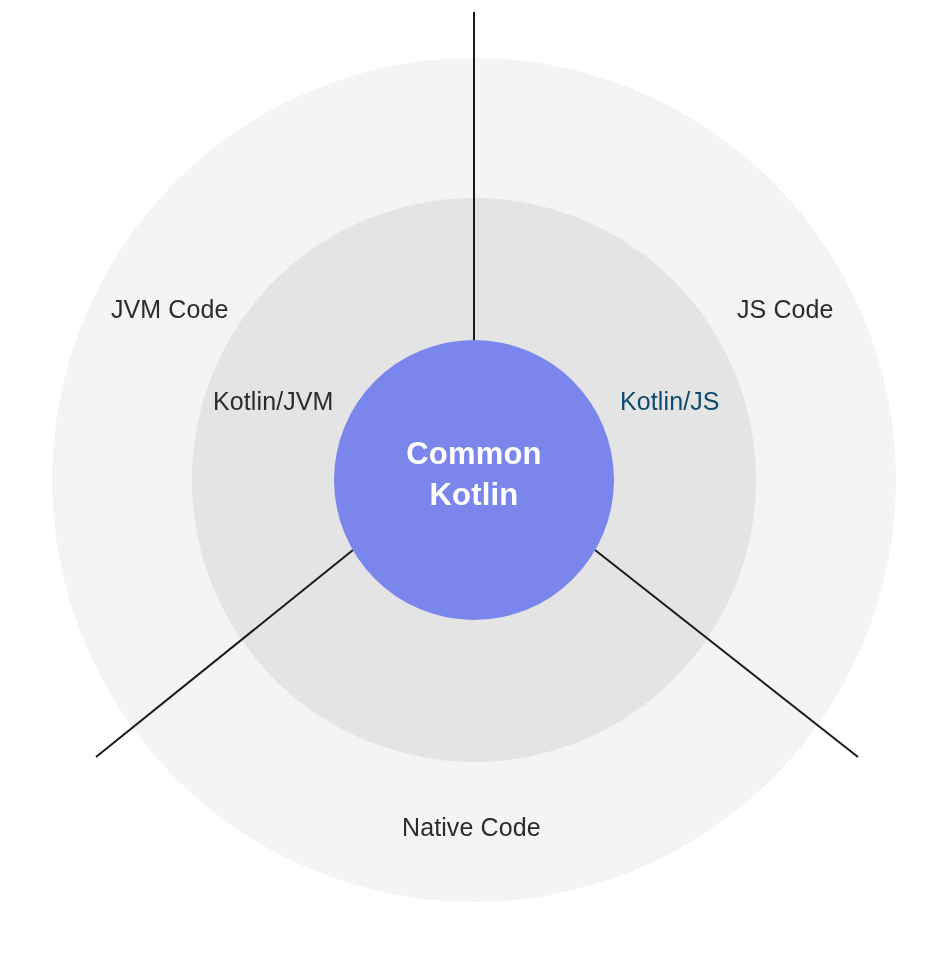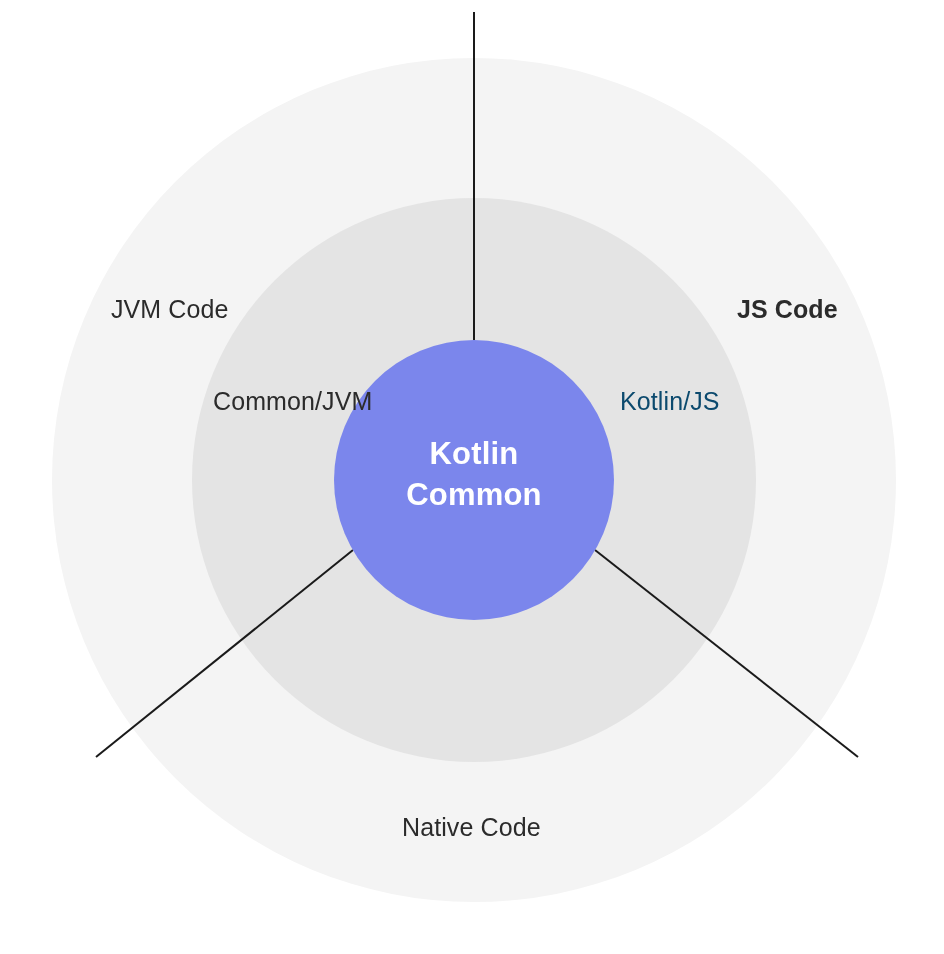--- a/index.html
+++ b/index.html
@@ -68,27 +68,27 @@
     <circle id="ring-code" cx="474" cy="480" r="422" fill="#f4f4f4"></circle>
     <circle id="ring-platform" cx="474" cy="480" r="282" fill="#e4e4e4"></circle>
     <line id="seg-top" x1="474" y1="340" x2="474" y2="12" stroke="#1a1a1a" stroke-width="2" stroke-linecap="butt"></line>
     <line id="seg-bl" x1="353" y1="550" x2="96" y2="757" stroke="#1a1a1a" stroke-width="2" stroke-linecap="butt"></line>
     <line id="seg-br" x1="595" y1="550" x2="858" y2="757" stroke="#1a1a1a" stroke-width="2" stroke-linecap="butt"></line>
     <circle id="core-circle" cx="474" cy="480" r="140" fill="#7b86ec"></circle>
   </svg>
 
   <div class="ring-label" id="label-jvm-code" style="color: rgb(43, 43, 43);">JVM Code</div>
 
-  <div class="ring-label" id="label-js-code" style="color: rgb(43, 43, 43); font-weight: bold;">JS Code</div>
+  <div class="ring-label" id="label-js-code" style="color: rgb(43, 43, 43);">JS Code</div>
 
   <div class="ring-label" id="label-native-code" style="color: rgb(43, 43, 43);">Native Code</div>
 
-  <div class="ring-label" id="label-kotlin-jvm" style="color: rgb(43, 43, 43);">Common/JVM</div>
+  <div class="ring-label" id="label-kotlin-jvm" style="color: rgb(43, 43, 43);">Kotlin/JVM</div>
 
   <div class="ring-label" id="label-kotlin-js" style="color: #0c4a6e;">Kotlin/JS</div>
 
 
   <div class="core-label" id="label-common-kotlin" style="color: rgb(255, 255, 255); width: 280px; left: 334px;">
+    <div>Common</div>
     <div>Kotlin</div>
-    <div>Common</div>
   </div>
 
 </div>
 
 </body></html>

